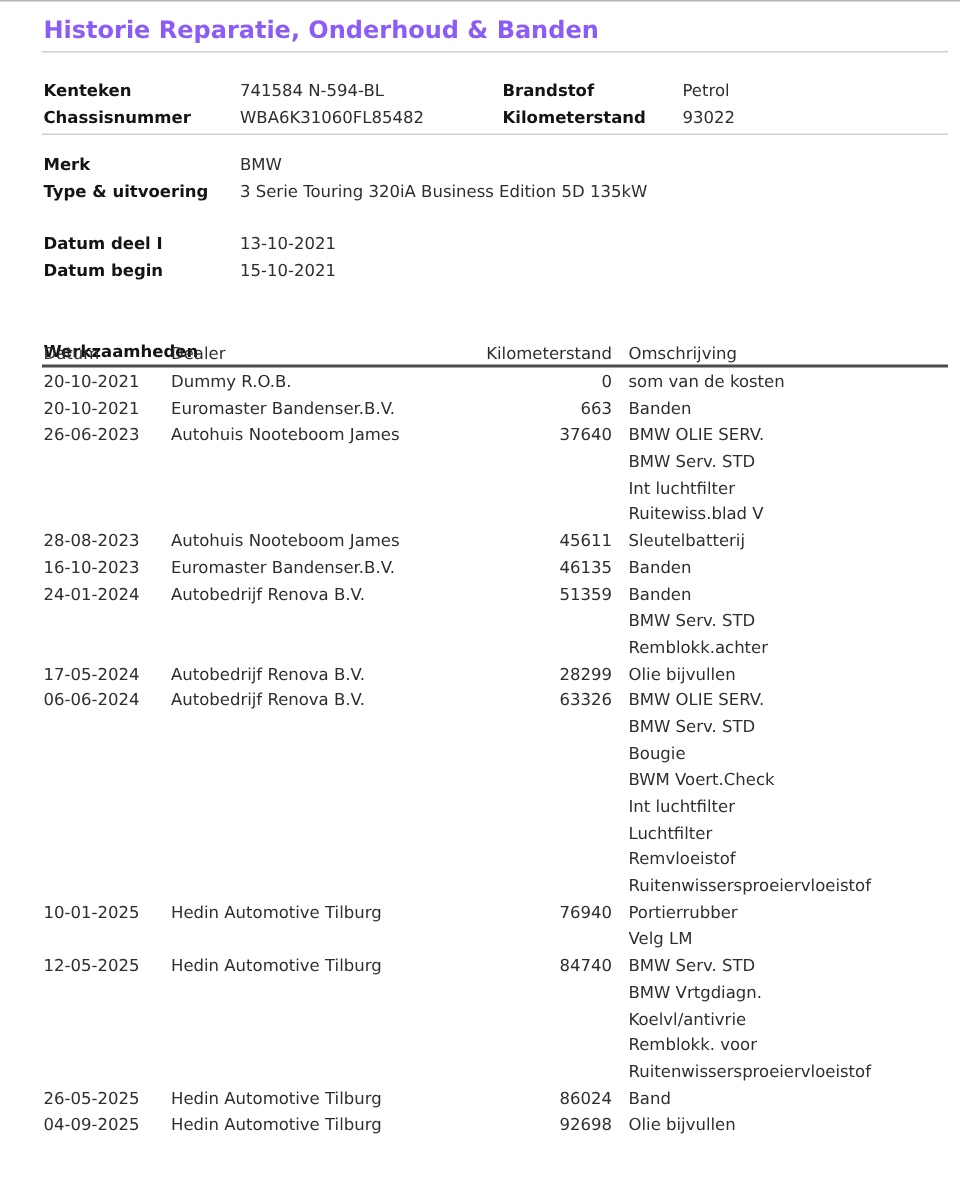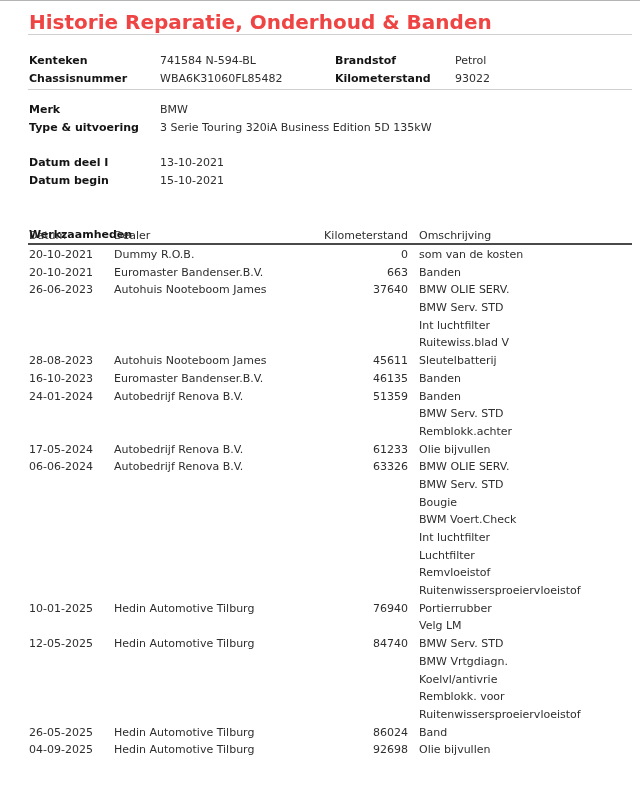--- a/index.html
+++ b/index.html
@@ -16,23 +16,23 @@
     font-size: 11px;
     color: #2e2e2e;
     overflow: hidden;
     border-top: 1px solid #b4b4b4;
     box-sizing: border-box;
   }
   .doc-title {
     position: absolute;
     left: 29px;
     top: 9px;
-    font-size: 20px;
+    font-size: 16px;
     font-weight: bold;
-    color: #ef4444;
+    color: #8b5cf6;
     white-space: nowrap;
   }
   .rule-light {
     position: absolute;
     left: 28px;
     width: 604px;
     height: 1px;
     background: #cfcfcf;
   }
   .rule-dark {
@@ -198,21 +198,21 @@
       </div>
       <div class="trow">
         <span class="c-oms">BMW Serv. STD</span>
       </div>
       <div class="trow">
         <span class="c-oms">Remblokk.achter</span>
       </div>
       <div class="trow">
         <span class="c-datum">17-05-2024</span>
         <span class="c-dealer">Autobedrijf Renova B.V.</span>
-        <span class="c-km">61233</span>
+        <span class="c-km">28299</span>
         <span class="c-oms">Olie bijvullen</span>
       </div>
       <div class="trow">
         <span class="c-datum">06-06-2024</span>
         <span class="c-dealer">Autobedrijf Renova B.V.</span>
         <span class="c-km">63326</span>
         <span class="c-oms">BMW OLIE SERV.</span>
       </div>
       <div class="trow">
         <span class="c-oms">BMW Serv. STD</span>

